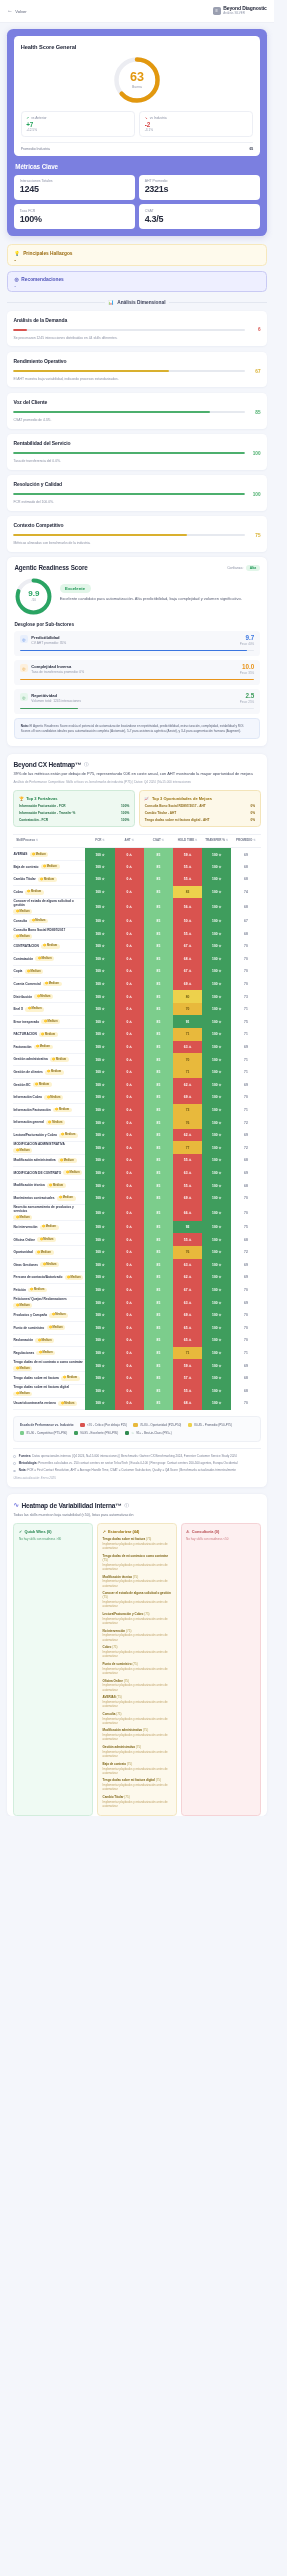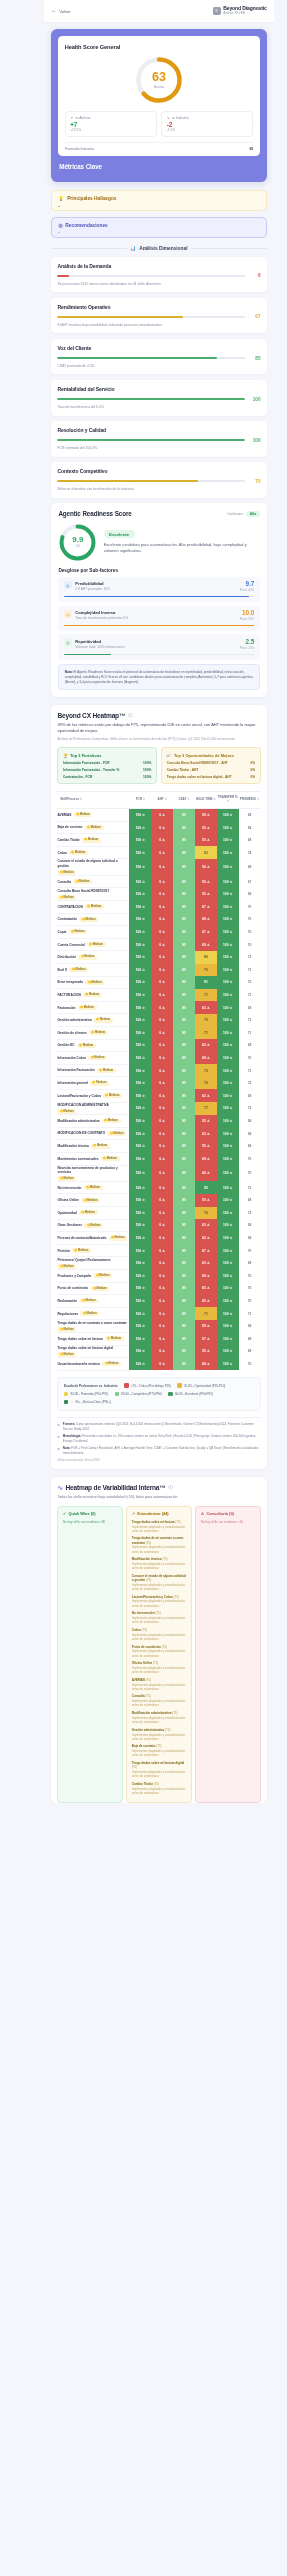--- a/index.html
+++ b/index.html
@@ -3,21 +3,21 @@
 <meta charset="utf-8">
 <style>
   * { box-sizing: border-box; margin:0; padding:0; }
   body {
     width: 274px;
     background: #f4f6fb;
     font-family: "Liberation Sans", sans-serif;
     color: #262b3d;
     -webkit-font-smoothing: antialiased;
   }
-  .page { width:274px; position:relative;padding-left:44px; }
+  .page { width:274px; position:relative; }
 
   
   .topbar{
     height:23px; background:#ffffff; display:flex; align-items:center;
     justify-content:space-between; padding:0 7.2px; border-bottom:0.9px solid #eef0f6;
   }
   .back{ display:flex; align-items:center; gap:2.7px; font-size:4.1px; color:#5a6076; cursor:pointer;}
   .back .arw{ font-size:5.4px; line-height:1;}
   .brand{ display:flex; align-items:center; gap:2.7px;}
   .brand .logo{
@@ -236,20 +236,38 @@
             <div class="cs">-3.1%</div>
           </div>
         </div>
         <div class="ind-row">
           <span>Promedio Industria</span>
           <b>65</b>
         </div>
       </div>
 
       <div class="mc-title">Métricas Clave</div>
+      <div class="mgrid" id="metrics-grid">
+          <div class="mcard">
+     <div class="mk">Interacciones Totales</div>
+     <div class="mv">1245</div>
+          </div>
+          <div class="mcard">
+     <div class="mk">AHT Promedio</div>
+     <div class="mv">2321s</div>
+          </div>
+          <div class="mcard">
+     <div class="mk">Tasa FCR</div>
+     <div class="mv">100%</div>
+          </div>
+          <div class="mcard">
+     <div class="mk">CSAT</div>
+     <div class="mv">4.3/5</div>
+          </div>
+        </div>
     </div>
 
     <div class="callout findings">
       <div class="ct">
           <span>💡</span>
         <span>Principales Hallazgos</span>
         </div>
       <ul id="findings-list">
           <li></li>
           <li></li>

